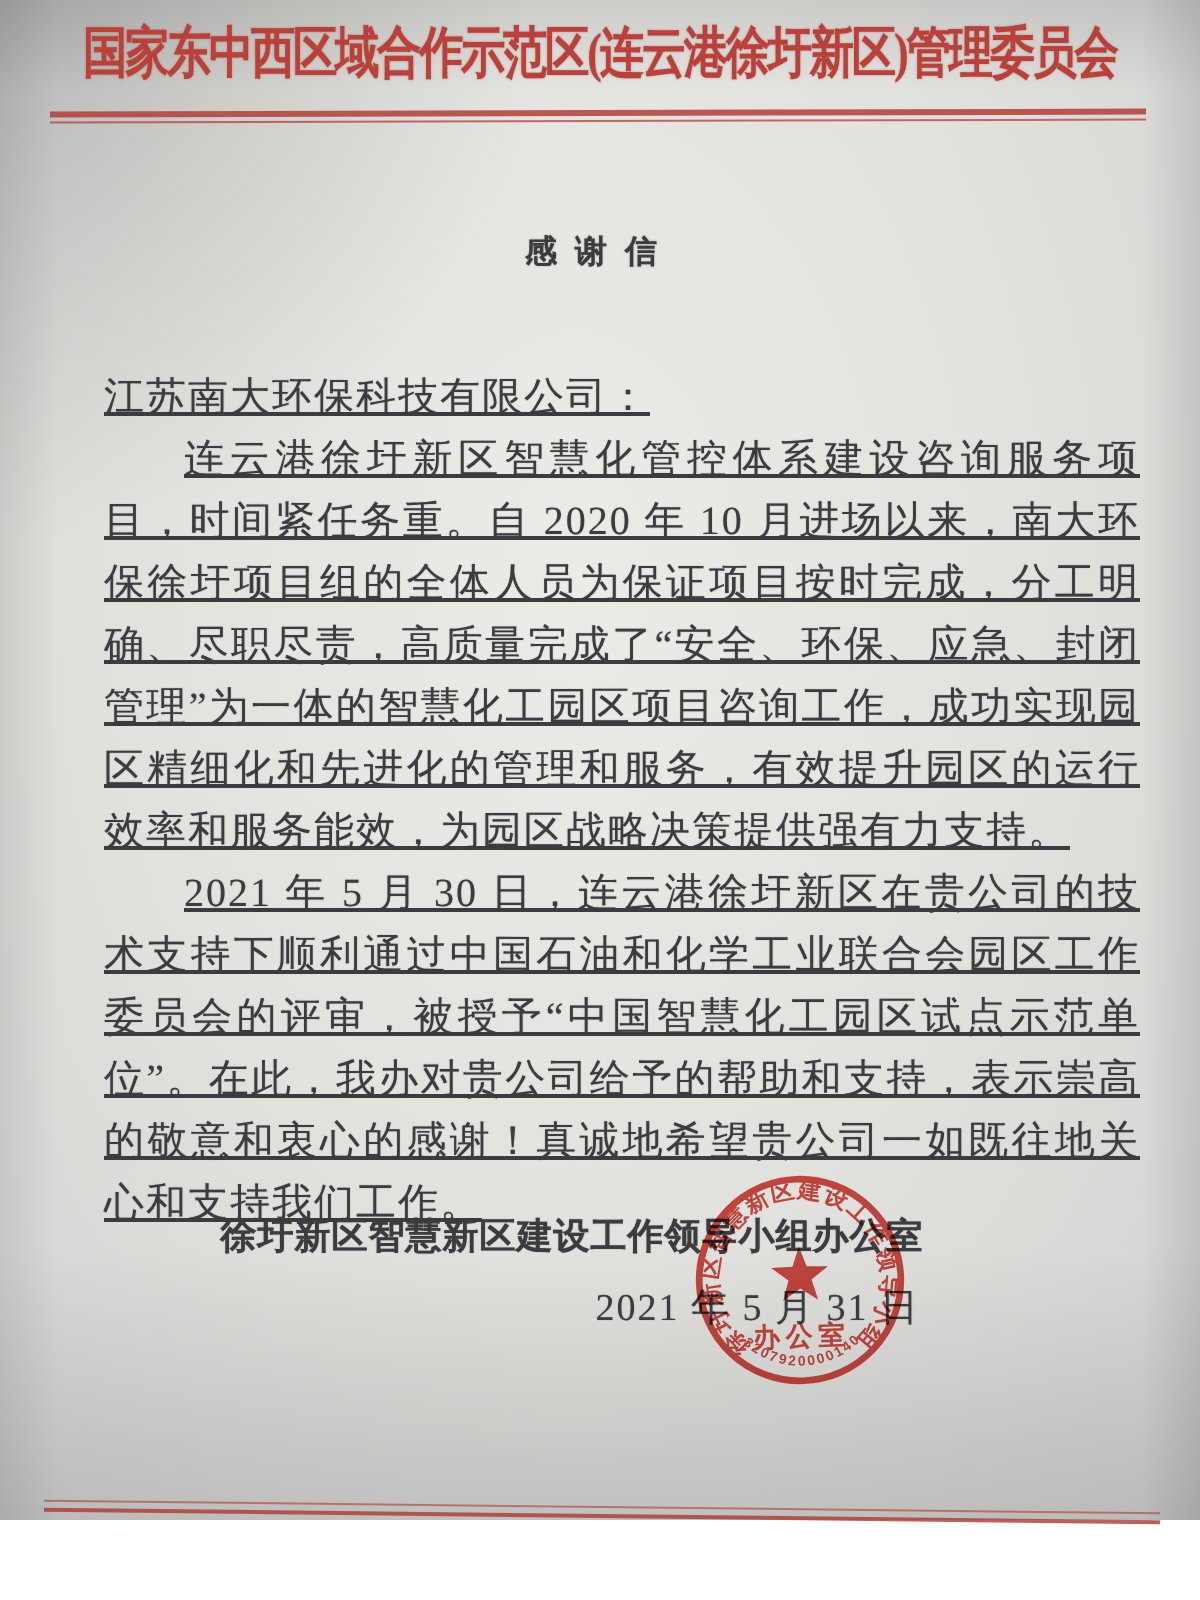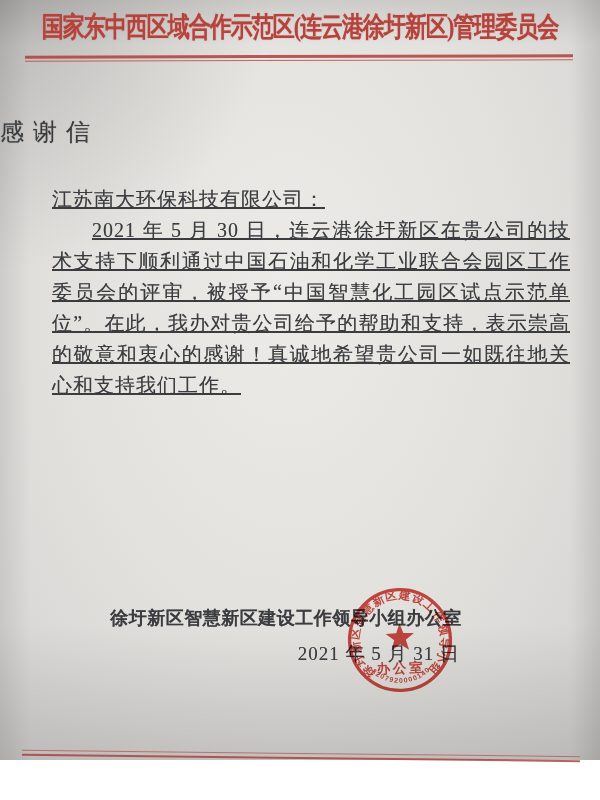--- a/index.html
+++ b/index.html
@@ -24,22 +24,22 @@
     text-shadow: 0 0 1px rgba(182,66,59,.55);
     white-space: nowrap;
   }
   .head-rule { position: absolute; left: 25px; right: 27px; top: 55px; transform: rotate(-0.15deg); }
   .head-rule .thick { height: 2.5px; background: rgba(176,62,57,.85); }
   .head-rule .gap   { height: 2px; }
   .head-rule .thin  { height: 1.3px; background: rgba(176,62,57,.75); }
 
   .letter-title {
     position: absolute; top: 116px; left: 0; right: 0;
-    text-align: left;
-    font-size: 24px; font-weight: normal; letter-spacing: 9px;
+    text-align: center;
+    font-size: 16px; font-weight: bold; letter-spacing: 9px;
     color: #3a3b3d;
     text-shadow: 0 0 1px rgba(50,50,55,.4);
   }
   .body-text {
     position: absolute; top: 184px; left: 52px; right: 30px;
     font-size: 20px; line-height: 31px; letter-spacing: 1px;
     color: #3b3c3f;
     text-align: justify;
     text-shadow: 0 0 .6px rgba(55,56,60,.45);
     text-decoration: underline;
@@ -83,20 +83,21 @@
   <div class="head-rule">
     <div class="thick"></div>
       <div class="gap"></div>
       <div class="thin"></div>
   </div>
 
   <div class="letter-title">感谢信</div>
 
   <div class="body-text">
     <p class="recipient" style="text-indent:0;">江苏南大环保科技有限公司：</p>
+    <p>连云港徐圩新区智慧化管控体系建设咨询服务项目，时间紧任务重。自 2020 年 10 月进场以来，南大环保徐圩项目组的全体人员为保证项目按时完成，分工明确、尽职尽责，高质量完成了“安全、环保、应急、封闭管理”为一体的智慧化工园区项目咨询工作，成功实现园区精细化和先进化的管理和服务，有效提升园区的运行效率和服务能效，为园区战略决策提供强有力支持。</p>
     <p>2021 年 5 月 30 日，连云港徐圩新区在贵公司的技术支持下顺利通过中国石油和化学工业联合会园区工作委员会的评审，被授予“中国智慧化工园区试点示范单位”。在此，我办对贵公司给予的帮助和支持，表示崇高的敬意和衷心的感谢！真诚地希望贵公司一如既往地关心和支持我们工作。</p>
   </div>
 
   <div class="sig-office">徐圩新区智慧新区建设工作领导小组办公室</div>
   <div class="sig-date">2021 年 5 月 31 日</div>
 
   <svg class="seal" viewBox="0 0 120 120">
     <defs>
       <path id="ringArc" d="M 28.9,91.1 A 44,44 0 1 1 91.1,91.1" fill="none"></path>
       <path id="numArc" d="M 20.2,83 A 46,46 0 0 0 99.8,83" fill="none"></path>

